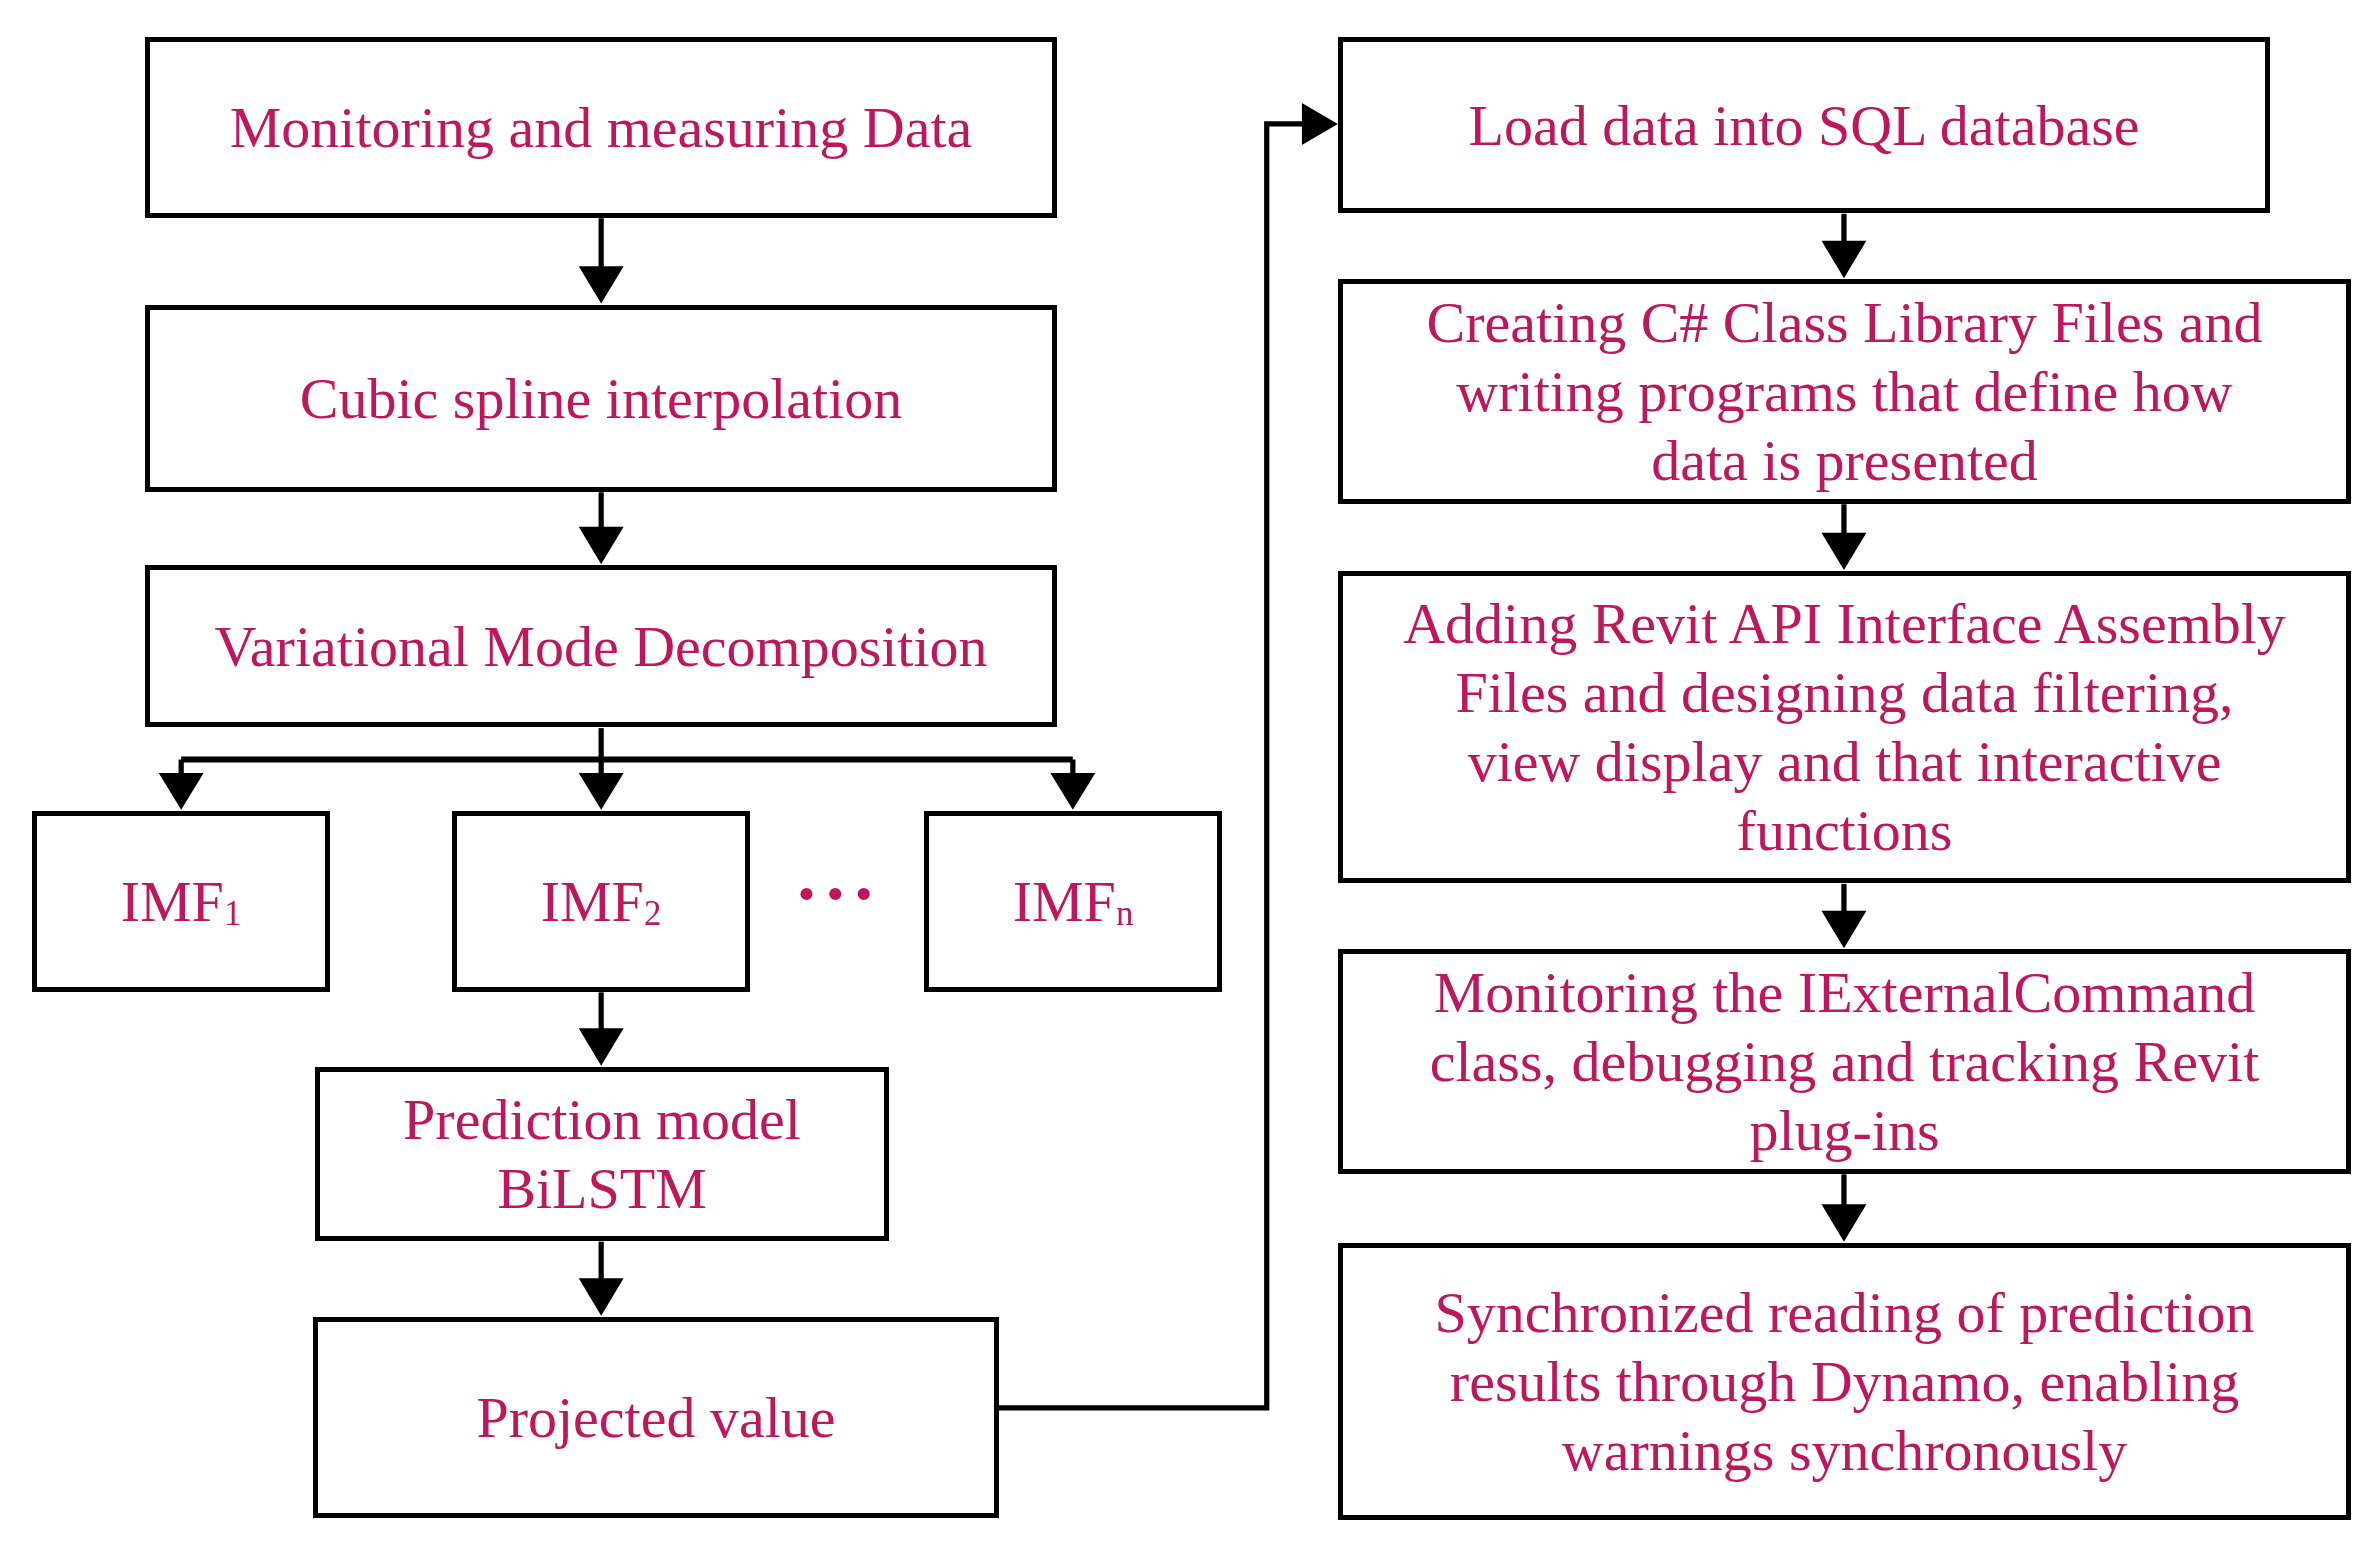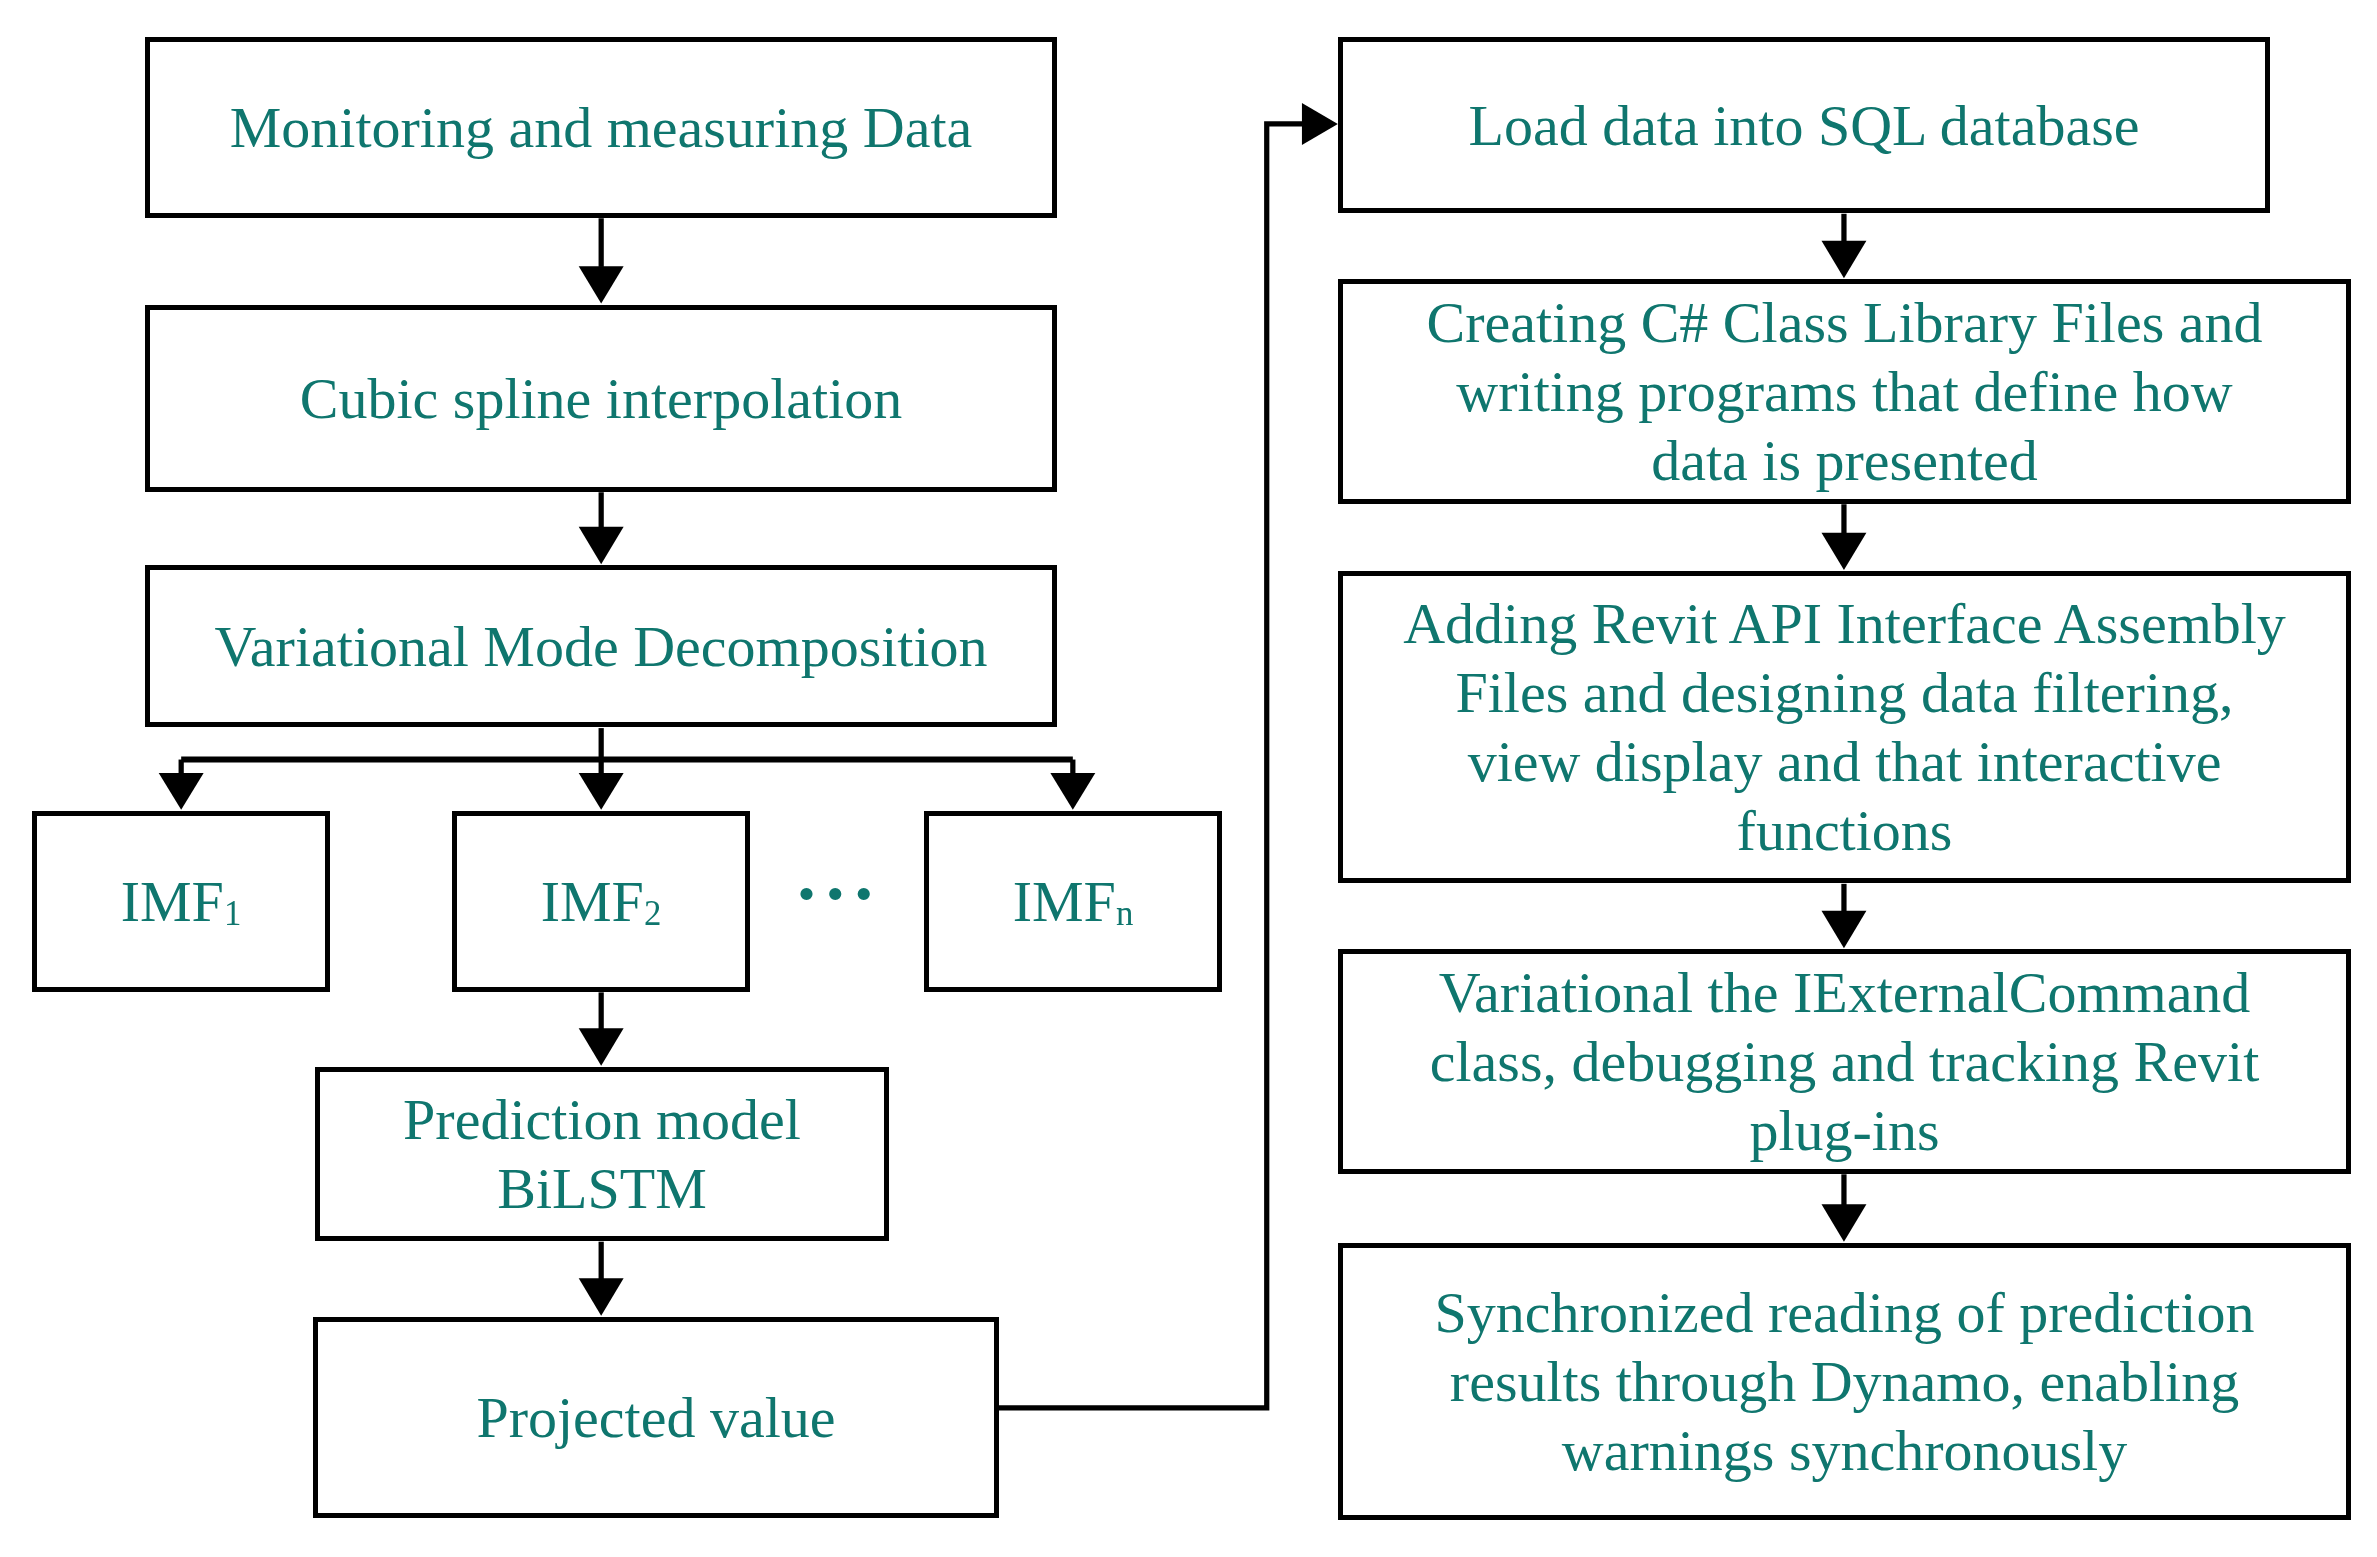--- a/index.html
+++ b/index.html
@@ -6,21 +6,21 @@
     margin: 0;
     padding: 0;
     background: #ffffff;
   }
   #stage {
     position: relative;
     width: 2377px;
     height: 1558px;
     background: #ffffff;
     font-family: "Liberation Serif", serif;
-    color: #0f766e;
+    color: #be185d;
     overflow: hidden;
   }
   #edges {
     position: absolute;
     left: 0;
     top: 0;
     width: 2377px;
     height: 1558px;
   }
   .box {
@@ -147,21 +147,21 @@
   </div>
 
   <div class="box" style="left:1338px; top:571px; width:1013px; height:312px;">
     <span class="ln">Adding Revit API Interface Assembly</span>
     <span class="ln">Files and designing data filtering,</span>
     <span class="ln">view display and that interactive</span>
     <span class="ln">functions</span>
   </div>
 
   <div class="box" style="left:1338px; top:949px; width:1013px; height:225px;">
-    <span class="ln">Variational the IExternalCommand</span>
+    <span class="ln">Monitoring the IExternalCommand</span>
     <span class="ln">class, debugging and tracking Revit</span>
     <span class="ln">plug-ins</span>
   </div>
 
   <div class="box" style="left:1338px; top:1243px; width:1013px; height:277px;">
     <span class="ln">Synchronized reading of prediction</span>
     <span class="ln">results through Dynamo, enabling</span>
     <span class="ln">warnings synchronously</span>
   </div>
 

